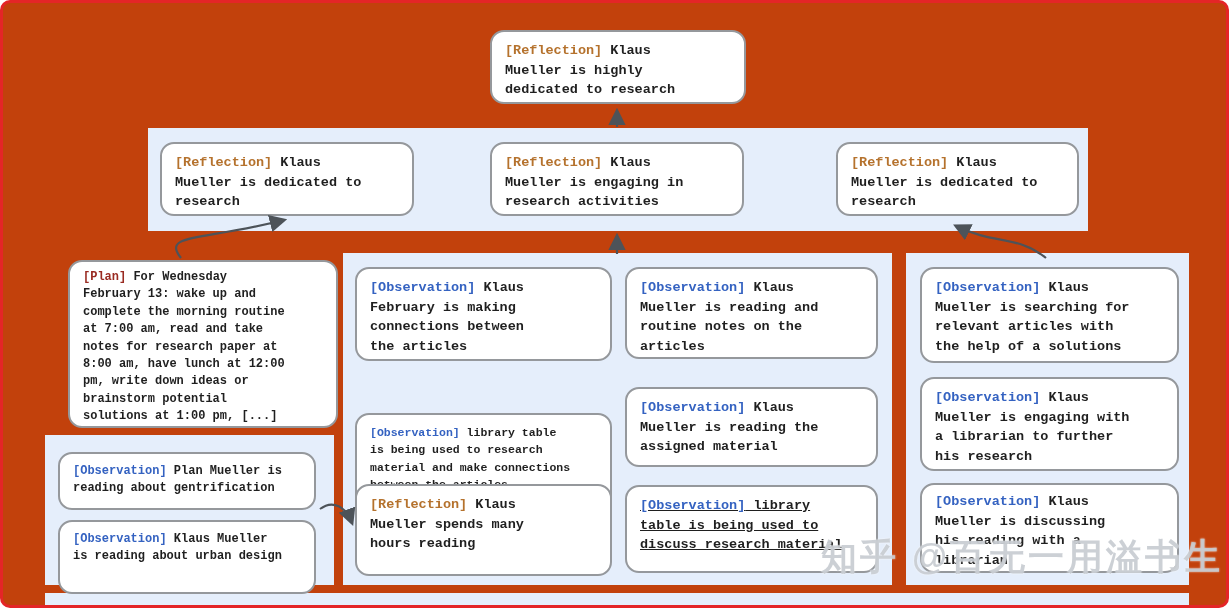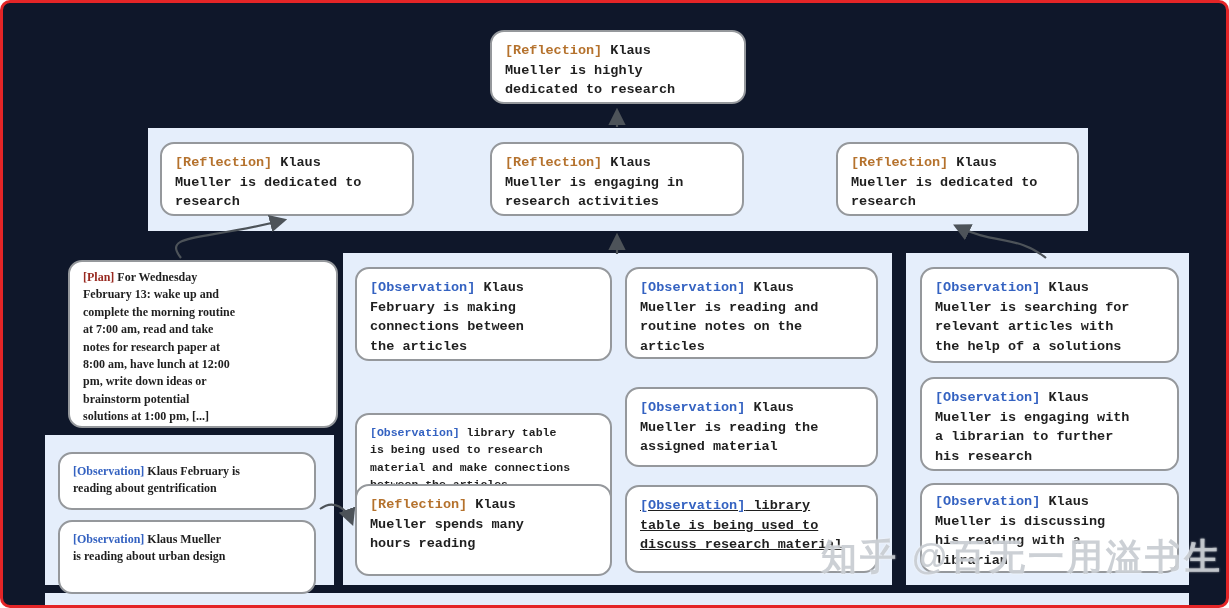--- a/index.html
+++ b/index.html
@@ -2,21 +2,21 @@
 <html style="--frame: #e42527; --panel: #e5eefb; --box-border: #95989c; --arrow: #4d5359; --reflection-tag: #b5722d; --plan-tag: #992a21; --observation-tag: #3462c1;"><head>
 <meta charset="utf-8">
 <style>
   html,body{margin:0;padding:0;background:#fff;}
   #frame{
     position:relative;
     width:1229px;height:608px;
     box-sizing:border-box;
     border:3px solid var(--frame,#e42527);
     border-radius:10px;
-    background:#0f172a;
+    background:#c2410c;
     overflow:hidden;
     font-family:"Liberation Mono","DejaVu Sans Mono",monospace;
   }
   .panel{
     position:absolute;
     background:var(--panel,#e5eefb);
   }
   .node{
     position:absolute;
     box-sizing:border-box;
@@ -24,21 +24,21 @@
     border:2.5px solid var(--box-border,#95989c);
     border-radius:14px;
     padding:9px 12px 8px 13px;
     font-weight:bold;
     font-size:13.5px;
     line-height:1.45;
     color:#1f1f1f;
     z-index:2;
   }
   .node .body{white-space:pre-wrap;}
-  .fs12{font-size:12px;line-height:1.45;font-family:Liberation Serif, serif;}
+  .fs12{font-size:12px;line-height:1.45;}
   .fs115{font-size:11.5px;line-height:1.5;margin-top:39px;}
   .t-ref{color:var(--reflection-tag,#b5722d);}
   .t-plan{color:var(--plan-tag,#992a21);}
   .t-obs{color:var(--observation-tag,#3462c1);}
   #arrows{position:absolute;left:0;top:0;z-index:3;pointer-events:none;}
   #watermark{
     position:absolute;left:818px;top:530px;z-index:5;
     font-family:"Liberation Sans","DejaVu Sans",sans-serif;
     font-size:36px;font-weight:bold;letter-spacing:3px;
     color:rgba(195,200,206,0.85);
@@ -87,21 +87,21 @@
 complete the morning routine
 at 7:00 am, read and take
 notes for research paper at
 8:00 am, have lunch at 12:00
 pm, write down ideas or
 brainstorm potential
 solutions at 1:00 pm, [...]</span>
   </div>
 
   <div class="node fs12" style="left:55px;top:449px;width:258px;height:58px;">
-    <span class="tag t-obs">[Observation]</span><span class="body"> Klaus February is
+    <span class="tag t-obs">[Observation]</span><span class="body"> Plan Mueller is
 reading about gentrification</span>
   </div>
 
   <div class="node fs12" style="left:55px;top:517px;width:258px;height:74px;">
     <span class="tag t-obs">[Observation]</span><span class="body"> Klaus Mueller
 is reading about urban design</span>
   </div>
 
   <div class="node" style="left:352px;top:264px;width:257px;height:94px;">
     <span class="tag t-obs">[Observation]</span><span class="body"> Klaus

